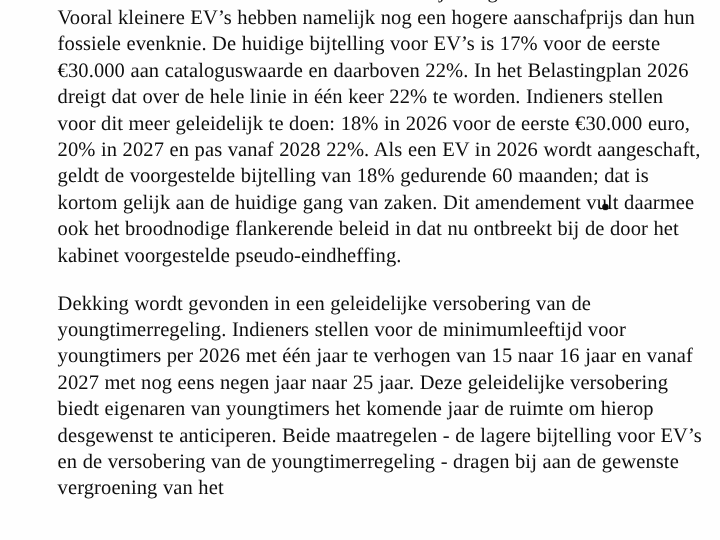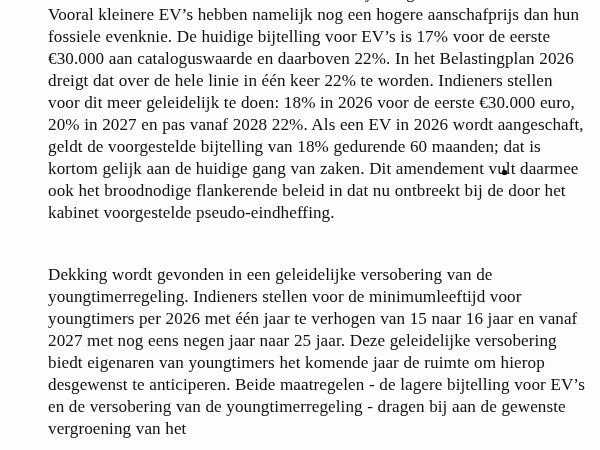--- a/index.html
+++ b/index.html
@@ -39,21 +39,21 @@
     -webkit-font-smoothing: antialiased;
   }
 
   .para {
     margin: 0;
     padding: 0;
     white-space: pre-wrap;
     word-spacing: 0.012em;
   }
   .para + .para {
-    margin-top: 39px;     
+    margin-top: 17px;     
   }
 
   
   #text-column {
     text-rendering: optimizeLegibility;
     filter: contrast(1.04);
   }
 
   
   #cursor-dot {

